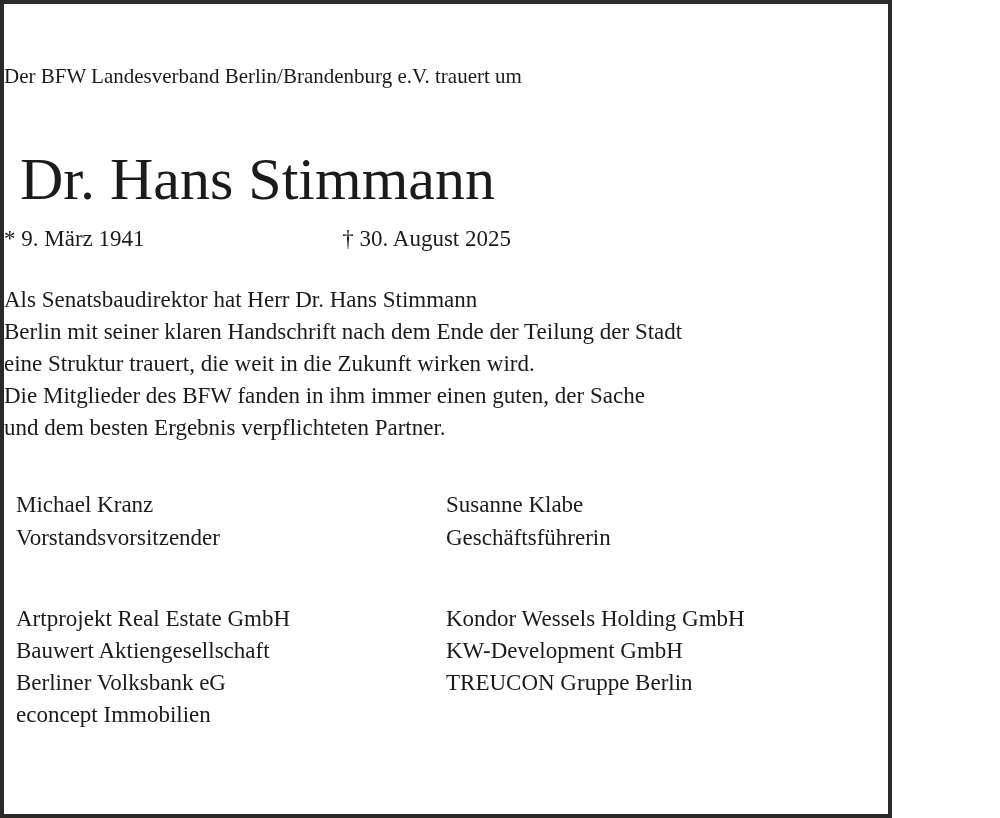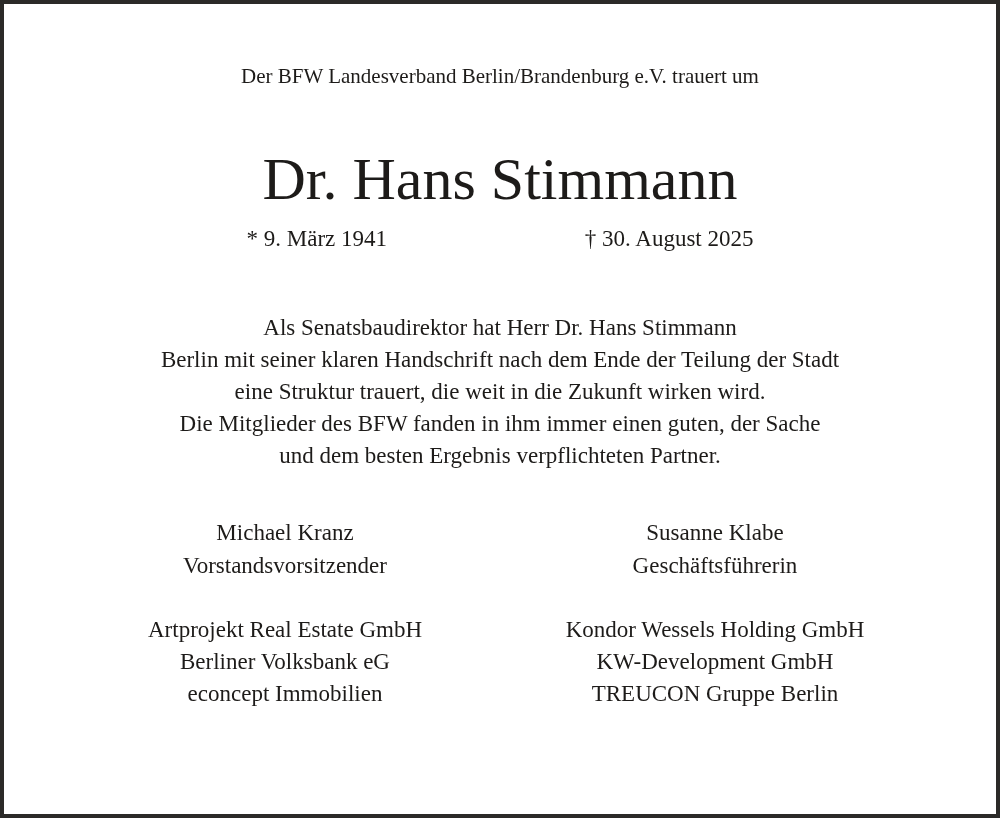--- a/index.html
+++ b/index.html
@@ -2,27 +2,27 @@
 <html lang="de"><head>
 <meta charset="utf-8">
 <style>
   html, body {
     margin: 0;
     padding: 0;
     background: #ffffff;
   }
   .ad-frame {
     box-sizing: border-box;
-    width: 1000px;
+    width: 892px;
     height: 818px;
     border: 4px solid #2b2a28;
     background: #ffffff;
     color: #1d1b19;
     font-family: "Liberation Serif", "DejaVu Serif", serif;
-    text-align: center;
+    text-align: left;
     overflow: hidden;
   }
   .intro {
     margin-top: 60px;
     font-size: 21px;
     line-height: 1.2;
   }
   .title-block {
     display: inline-block;
     margin-top: 44px;
@@ -38,36 +38,36 @@
     display: flex;
     justify-content: space-between;
     margin-top: 8px;
     font-size: 23px;
     line-height: 1.18;
   }
   .dates-row .date {
     white-space: nowrap;
   }
   .tribute {
-    margin-top: 60px;
+    margin-top: 32px;
     font-size: 23px;
     line-height: 32px;
   }
   .signatories {
     margin-top: 44px;
     display: flex;
     justify-content: center;
     font-size: 23px;
     line-height: 33px;
   }
   .signatories .col {
     width: 430px;
   }
   .companies {
-    margin-top: 32px;
+    margin-top: 49px;
     display: flex;
     justify-content: center;
     font-size: 23px;
     line-height: 32px;
   }
   .companies .col {
     width: 430px;
   }
 </style>
 </head>
@@ -100,20 +100,21 @@
     </div>
     <div class="col">
       <div>Susanne Klabe</div>
       <div>Geschäftsführerin</div>
     </div>
   </div>
 
   <div class="companies">
     <div class="col">
       <div>Artprojekt Real Estate GmbH</div>
+      <div>Bauwert Aktiengesellschaft</div>
       <div>Berliner Volksbank eG</div>
       <div>econcept Immobilien</div>
     </div>
     <div class="col">
       <div>Kondor Wessels Holding GmbH</div>
       <div>KW-Development GmbH</div>
       <div>TREUCON Gruppe Berlin</div>
     </div>
   </div>
 

